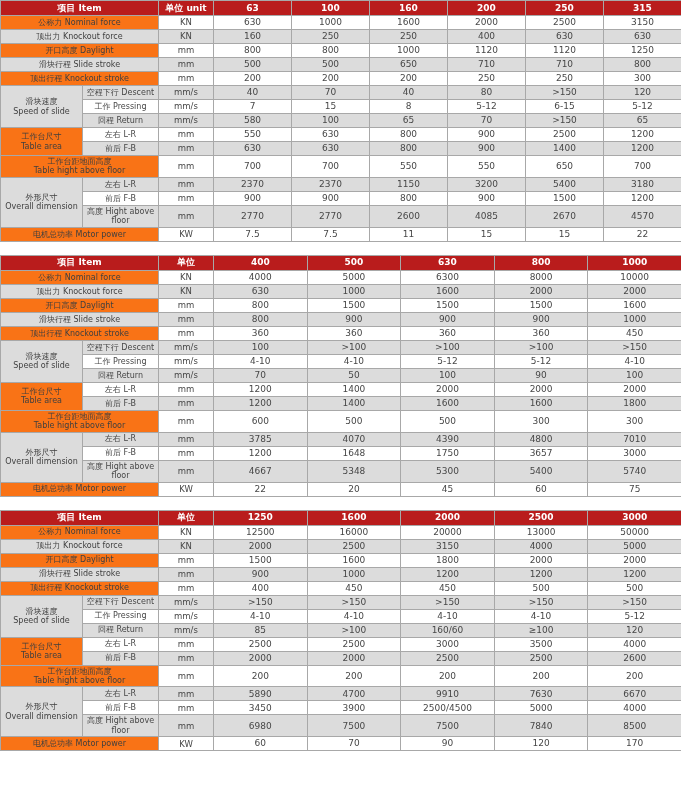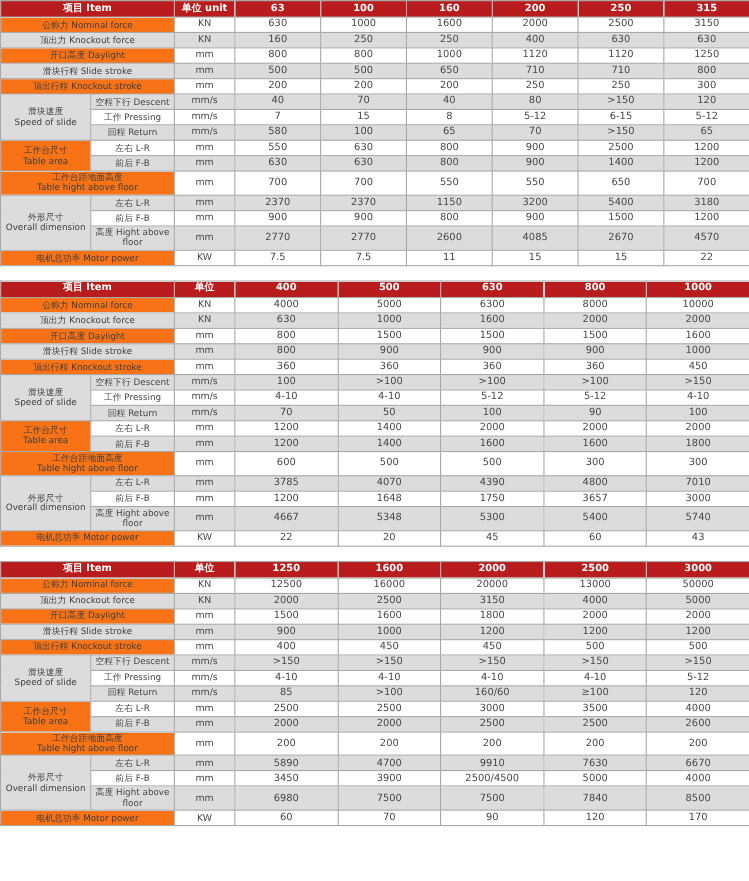--- a/index.html
+++ b/index.html
@@ -378,21 +378,21 @@
           <td class="val">5400</td>
           <td class="val">5740</td>
         </tr>
         <tr class="w">
           <td class="lbl" colspan="2">电机总功率 Motor power</td>
           <td class="unit">KW</td>
           <td class="val">22</td>
           <td class="val">20</td>
           <td class="val">45</td>
           <td class="val">60</td>
-          <td class="val">43</td>
+          <td class="val">75</td>
         </tr>
       </tbody>
     </table>
   <table class="spec">
       <colgroup>
         <col style="width: 82px;">
         <col style="width: 76px;">
         <col style="width: 55px;">
         <col style="width: 93.6px;">
         <col style="width: 93.6px;">

